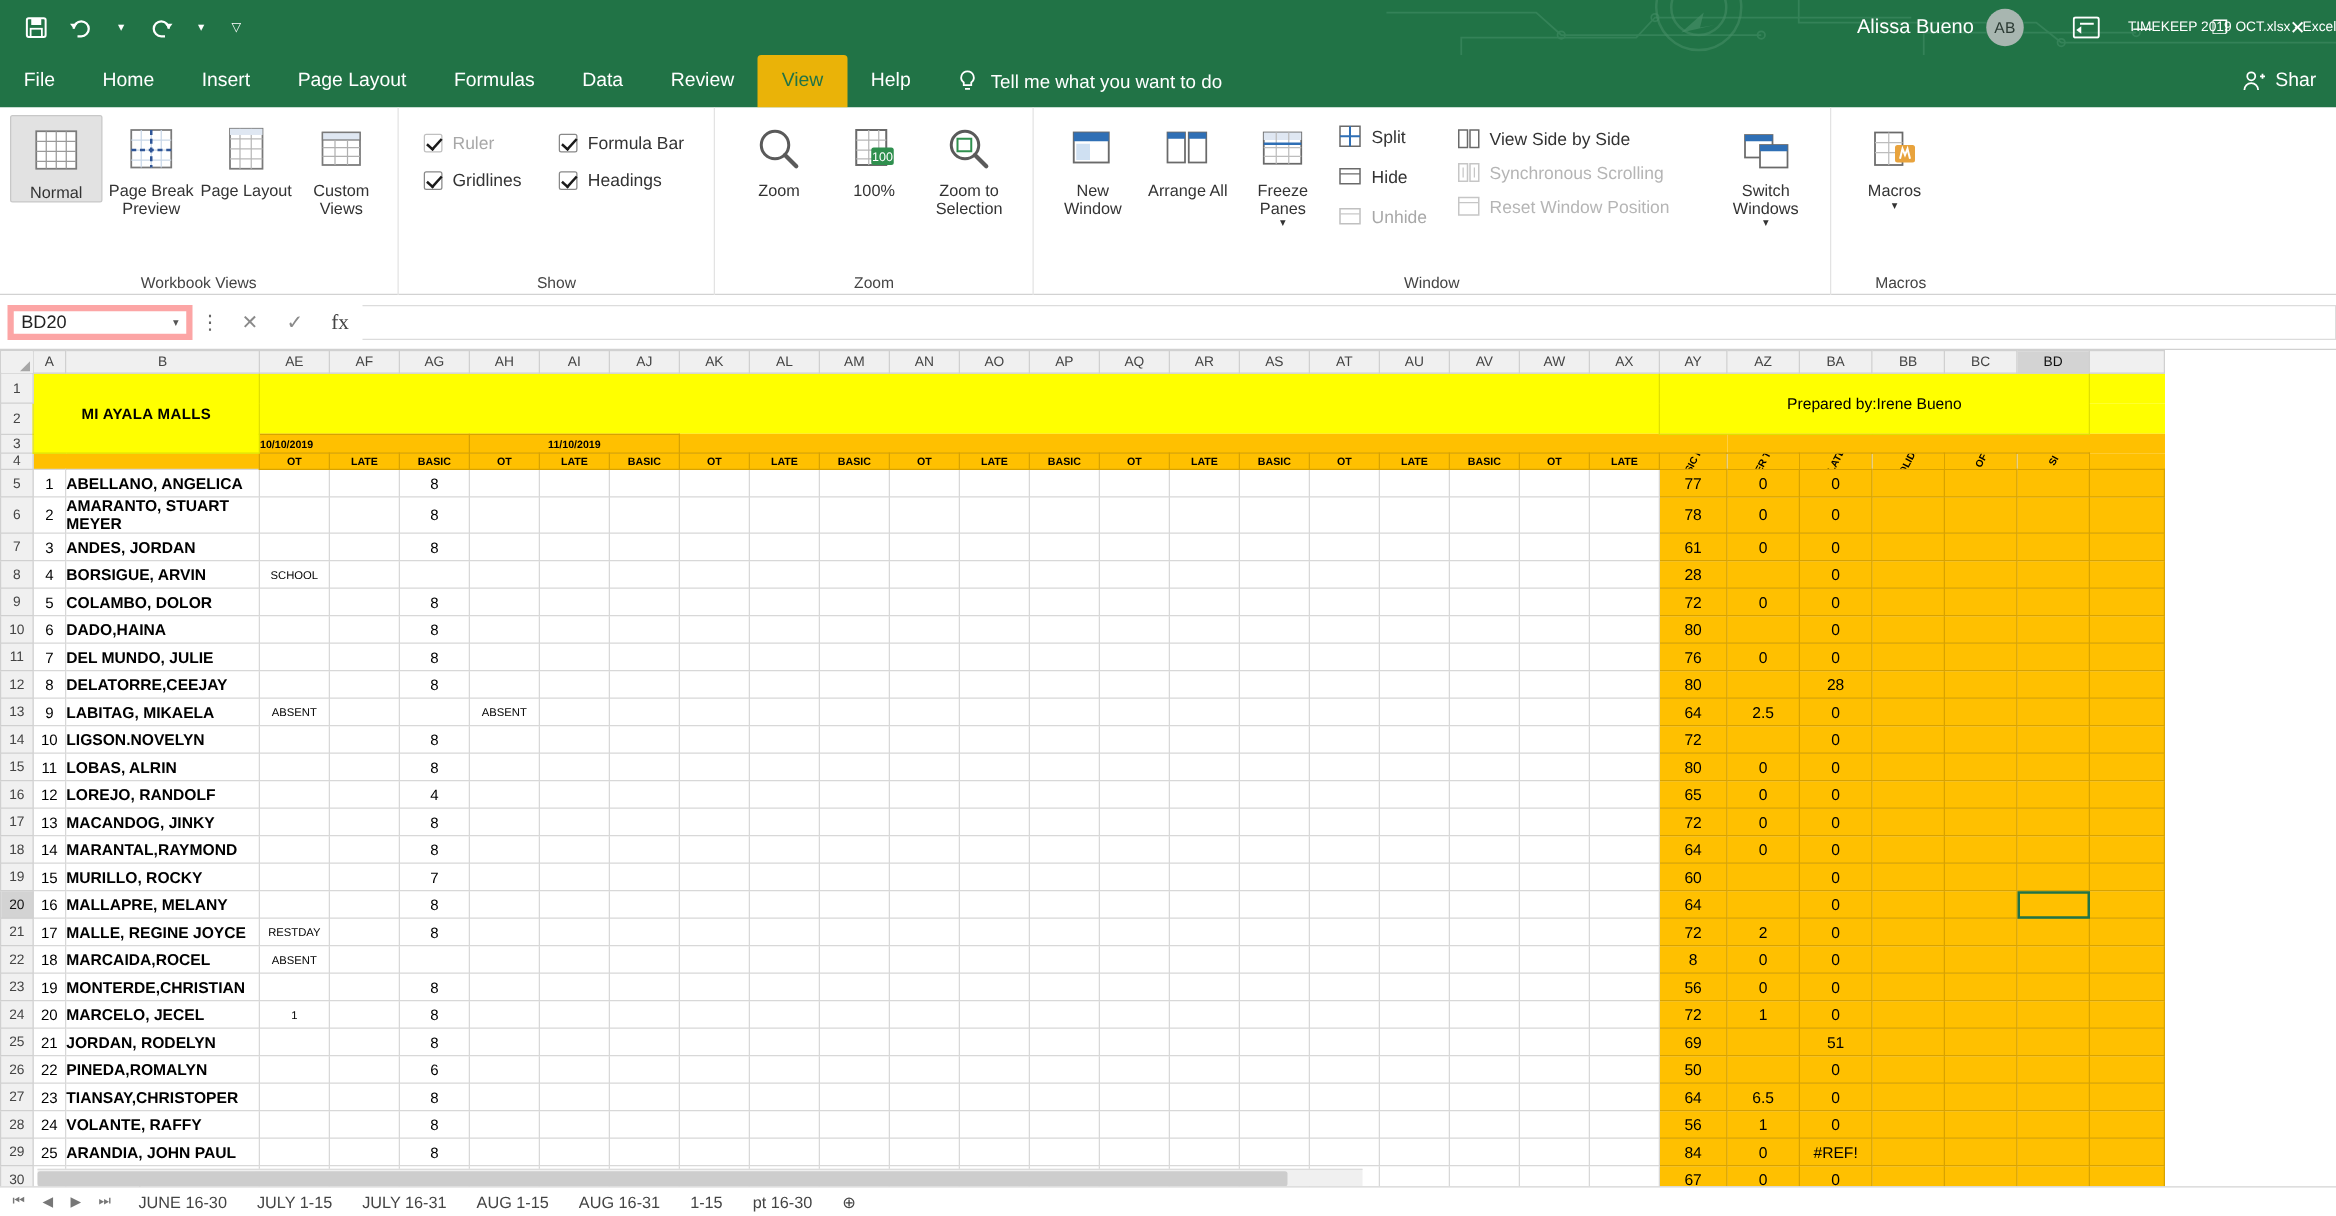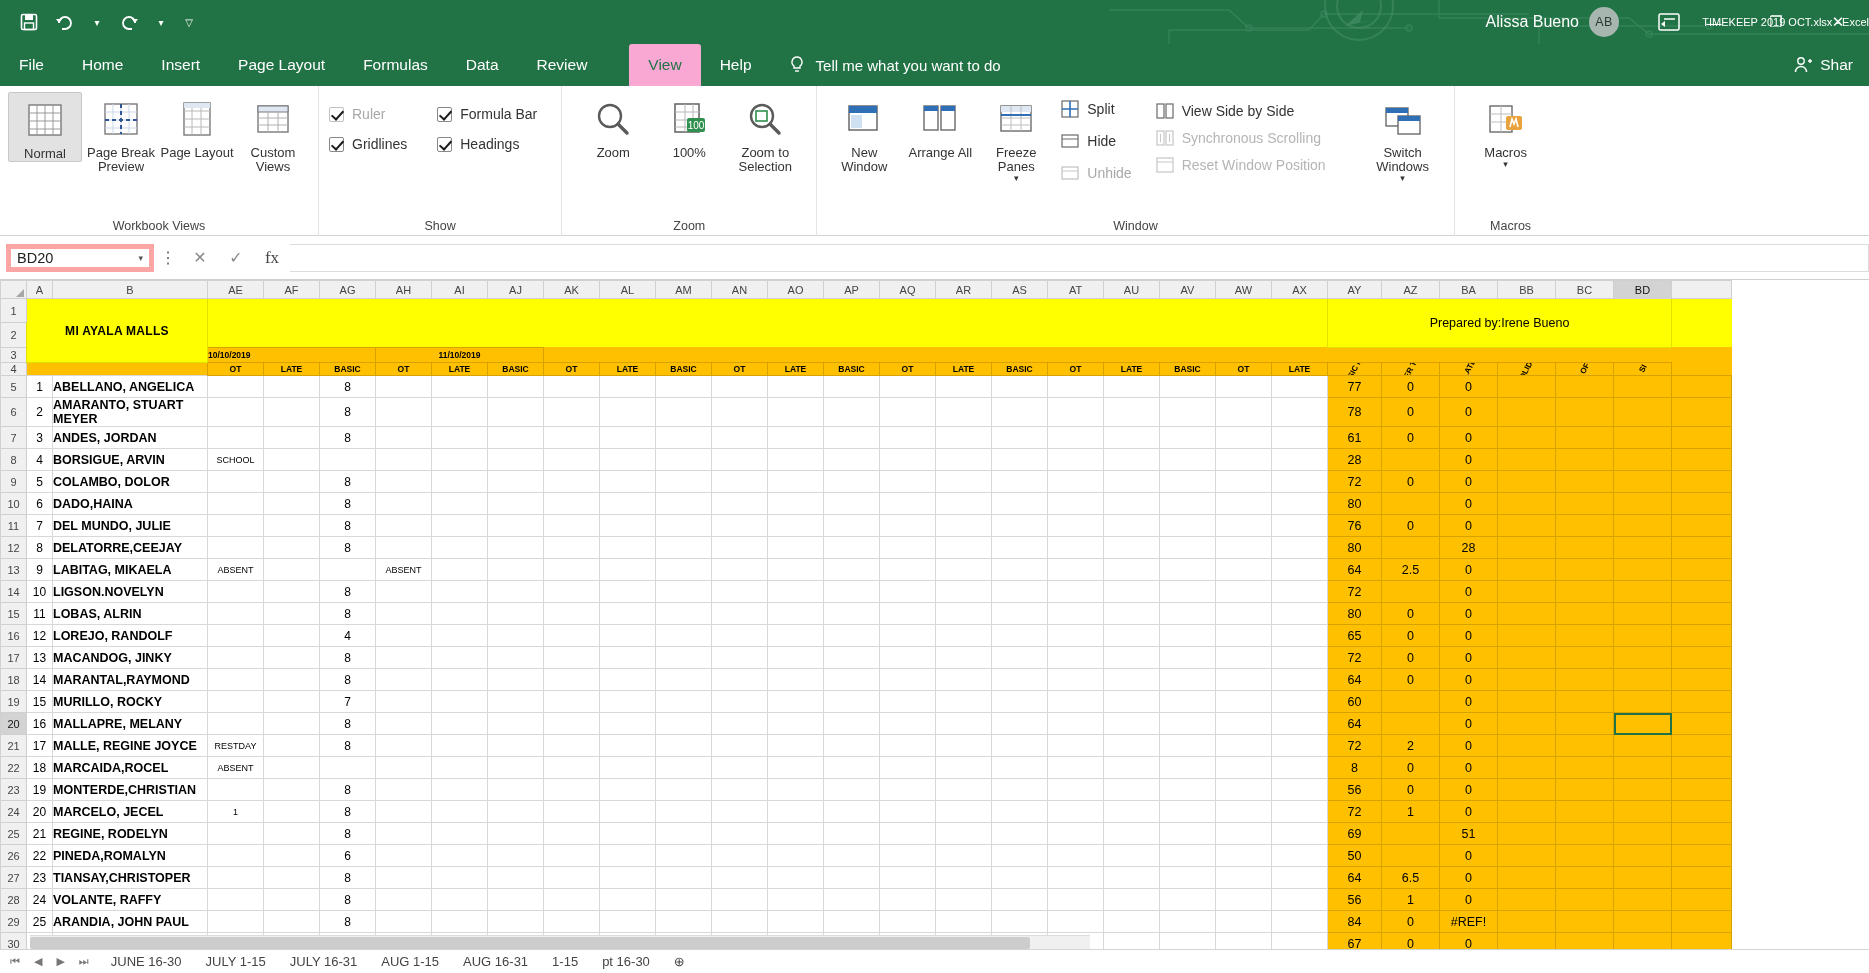--- a/index.html
+++ b/index.html
@@ -69,21 +69,21 @@
   
   .tabbar {
     height: 42px; background: #217346; display: flex; align-items: stretch;
     position: relative;
   }
   .tab {
     padding: 0 19px; display: flex; align-items: center;
     color: #ffffff; font-size: 15.5px; height: 42px;
   }
   .tab.active {
-    background: #f9a8d4; color: #217346; border-top-left-radius: 3px; border-top-right-radius: 3px; margin-left: 23px;
+    background: #eab308; color: #217346; border-top-left-radius: 3px; border-top-right-radius: 3px;
   }
   .tellme {
     display: flex; align-items: center; gap: 9px; color: #ffffff;
     font-size: 15px; padding-left: 16px;
   }
   .bulb {
     width: 20px; height: 20px; display: inline-block;
   }
   .share {
     position: absolute; right: 6px; top: 0; height: 42px; display: flex;
@@ -352,21 +352,21 @@
                 <path d="M7 20h30M7 27h30M17 14v20M27 14v20"></path>
               </g>
             </svg>
         </span>
         <span>Custom Views</span>
       </div>
     </div>
     <div class="rgroup-label">Workbook Views</div>
   </div>
 
-  <div class="rgroup" style="padding-left:4px;padding-right:18px;align-items:center;">
+  <div class="rgroup" style="padding-left:14px;padding-right:18px;align-items:center;">
     <div class="rgroup-body">
       <div class="checkcol">
         <div class="chk disabled">
           <span class="box on"></span>
           <span>Ruler</span>
         </div>
         <div class="chk">
           <span class="box on"></span>
           <span>Gridlines</span>
         </div>
@@ -1347,21 +1347,21 @@
           <td class="goldcell">1</td>
           <td class="goldcell">0</td>
           <td class="goldcell"></td>
           <td class="goldcell"></td>
           <td class="goldcell"></td>
           <td class="goldcell"></td>
         </tr>
         <tr>
           <td class="rowhead">25</td>
           <td class="cell numCell">21</td>
-          <td class="cell nameCell">REGINE, RODELYN</td>
+          <td class="cell nameCell">JORDAN, RODELYN</td>
           <td class="cell tagCell"></td>
           <td class="cell"></td>
           <td class="cell numCell">8</td>
           <td class="cell tagCell"></td>
           <td class="cell"></td>
           <td class="cell"></td>
           <td class="cell"></td>
           <td class="cell"></td>
           <td class="cell"></td>
           <td class="cell"></td>

